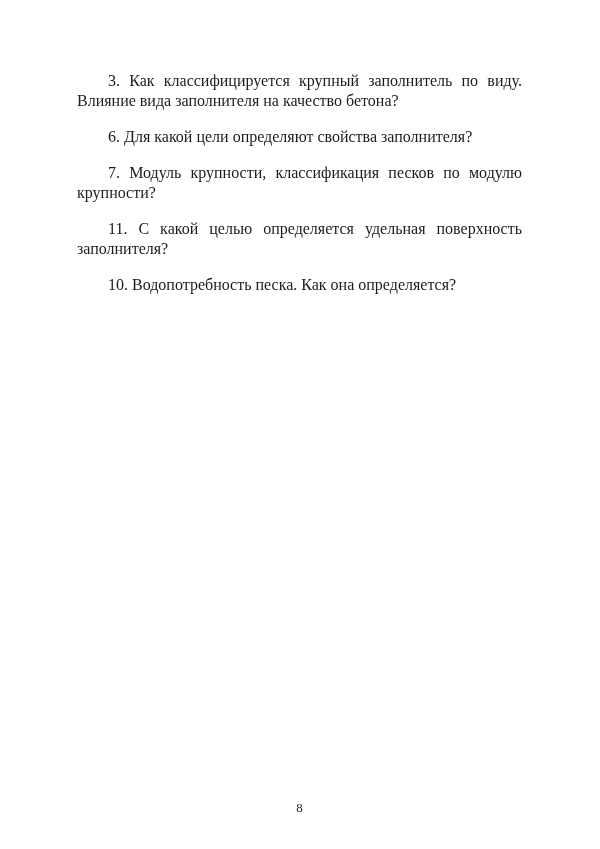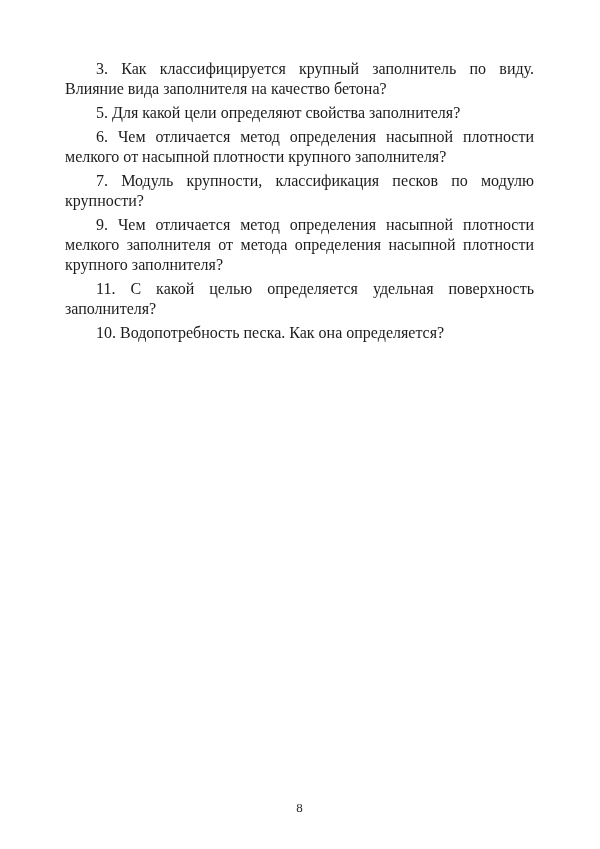--- a/index.html
+++ b/index.html
@@ -26,42 +26,40 @@
   .text-block {
     position: absolute;
     left: 61px;
     top: 55px;
     width: 477px;
     font-size: 16px;
     line-height: 20px;
     text-align: justify;
   }
   .text-block p {
-    margin: 4px;
+    margin: 16px;
     padding: 0;
     text-indent: 31px;
   }
   .page-number {
     position: absolute;
     left: 61px;
     top: 800px;
     width: 477px;
     text-align: center;
     font-size: 13px;
     line-height: 16px;
     color: #2a2a2a;
   }
 </style>
 </head>
 <body>
 
 <div class="page">
   <div class="text-block">
     <p>3. Как классифицируется крупный заполнитель по виду. Влияние вида заполнителя на качество бетона?</p>
-    <p>5. Для какой цели определяют свойства заполнителя?</p>
-    <p>6. Чем отличается метод определения насыпной плотности мелкого от насыпной плотности крупного заполнителя?</p>
+    <p>6. Для какой цели определяют свойства заполнителя?</p>
     <p>7. Модуль крупности, классификация песков по модулю крупности?</p>
-    <p>9. Чем отличается метод определения насыпной плотности мелкого заполнителя от метода определения насыпной плотности крупного запол­нителя?</p>
     <p>11. С какой целью определяется удельная поверхность заполнителя?</p>
     <p>10. Водопотребность песка. Как она определяется?</p>
   </div>
   <div class="page-number">8</div>
 </div>
 
 </body></html>

